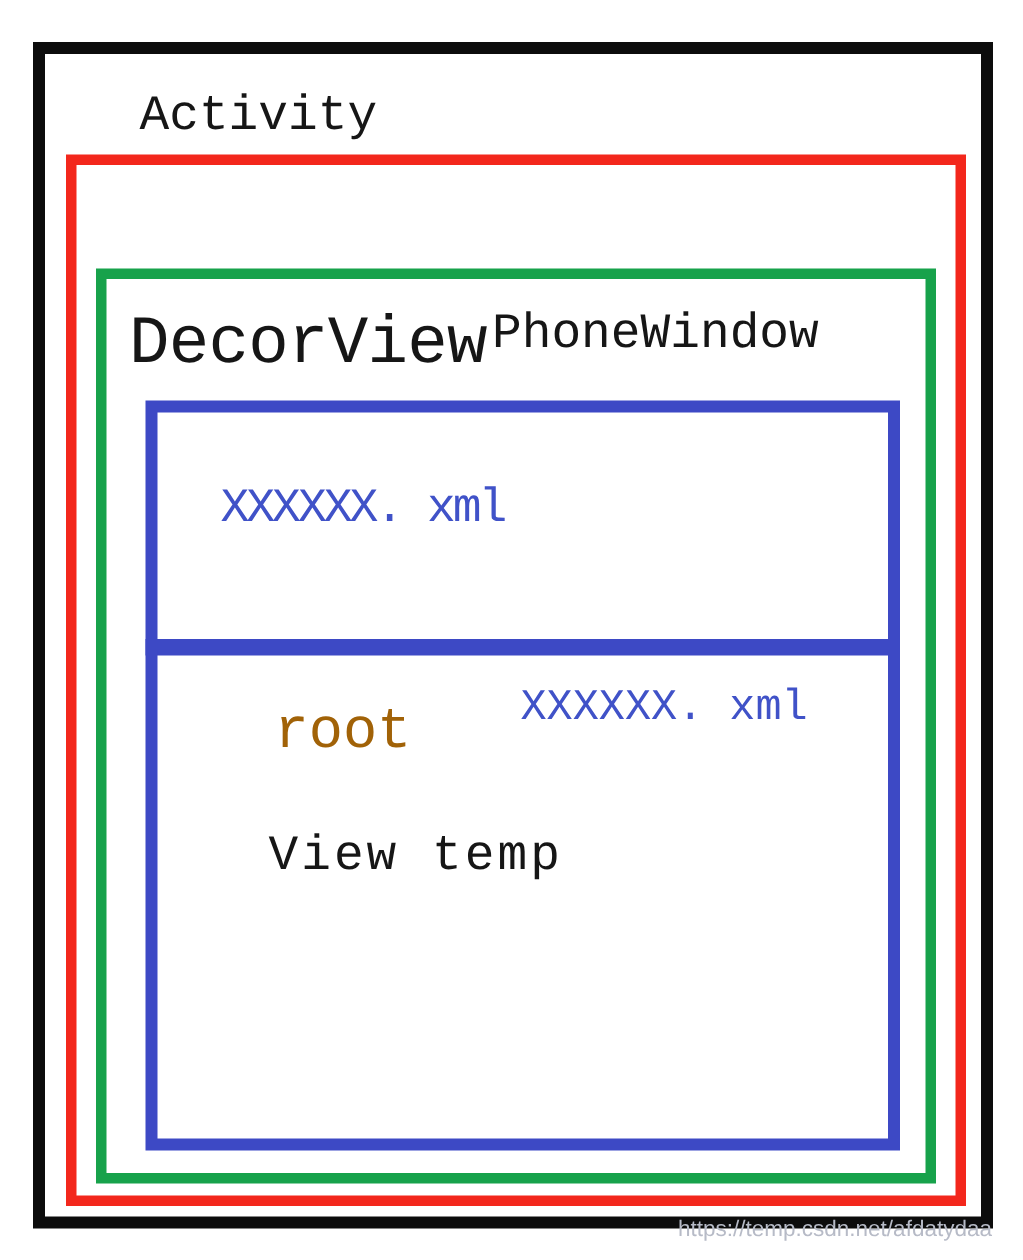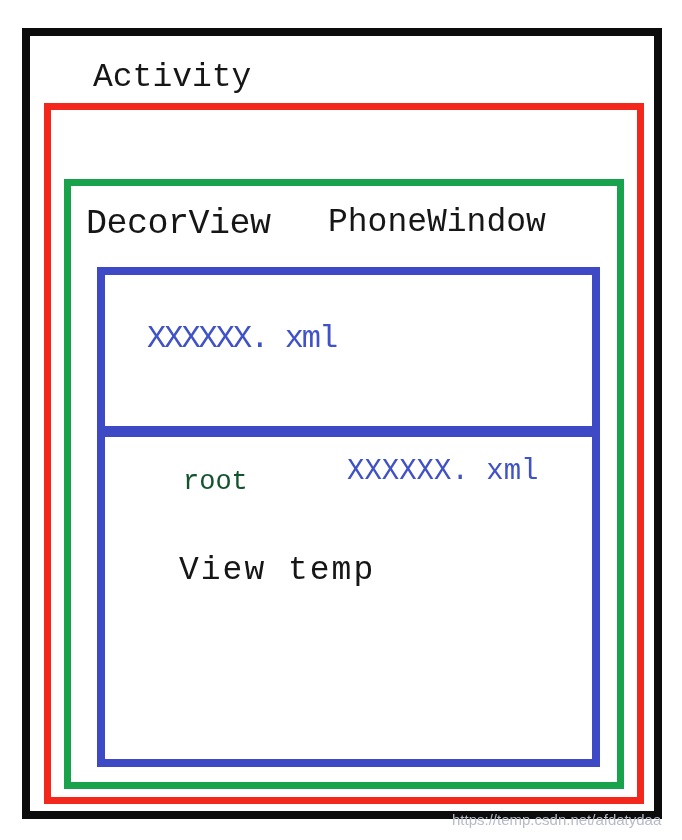--- a/index.html
+++ b/index.html
@@ -49,35 +49,35 @@
   .lbl-activity {
     left: 93px; top: 60px;
     font-size: 33px;
   }
   .lbl-phonewindow {
     left: 63px; top: 129px;
     font-size: 32px; letter-spacing: -1.9px;
   }
   .lbl-decorview {
     left: 86px; top: 205px;
-    font-size: 35px; letter-spacing: -0.5px;
+    font-size: 45px; letter-spacing: -0.5px;
   }
   .lbl-framelayout {
     left: 328px; top: 205px;
     font-size: 33px;
   }
   .lbl-xml-title {
     left: 147px; top: 321px;
     font-size: 32px; letter-spacing: -2px;
     color: #4052c8;
   }
   .lbl-root {
     left: 183px; top: 468px;
-    font-size: 27px;
-    color: #14532d;
+    font-size: 38px;
+    color: #a16207;
   }
   .lbl-xml-content {
     left: 347px; top: 456px;
     font-size: 29px;
     color: #4052c8;
   }
   .lbl-viewtemp {
     left: 179px; top: 553px;
     font-size: 33px; letter-spacing: 2px;
   }

